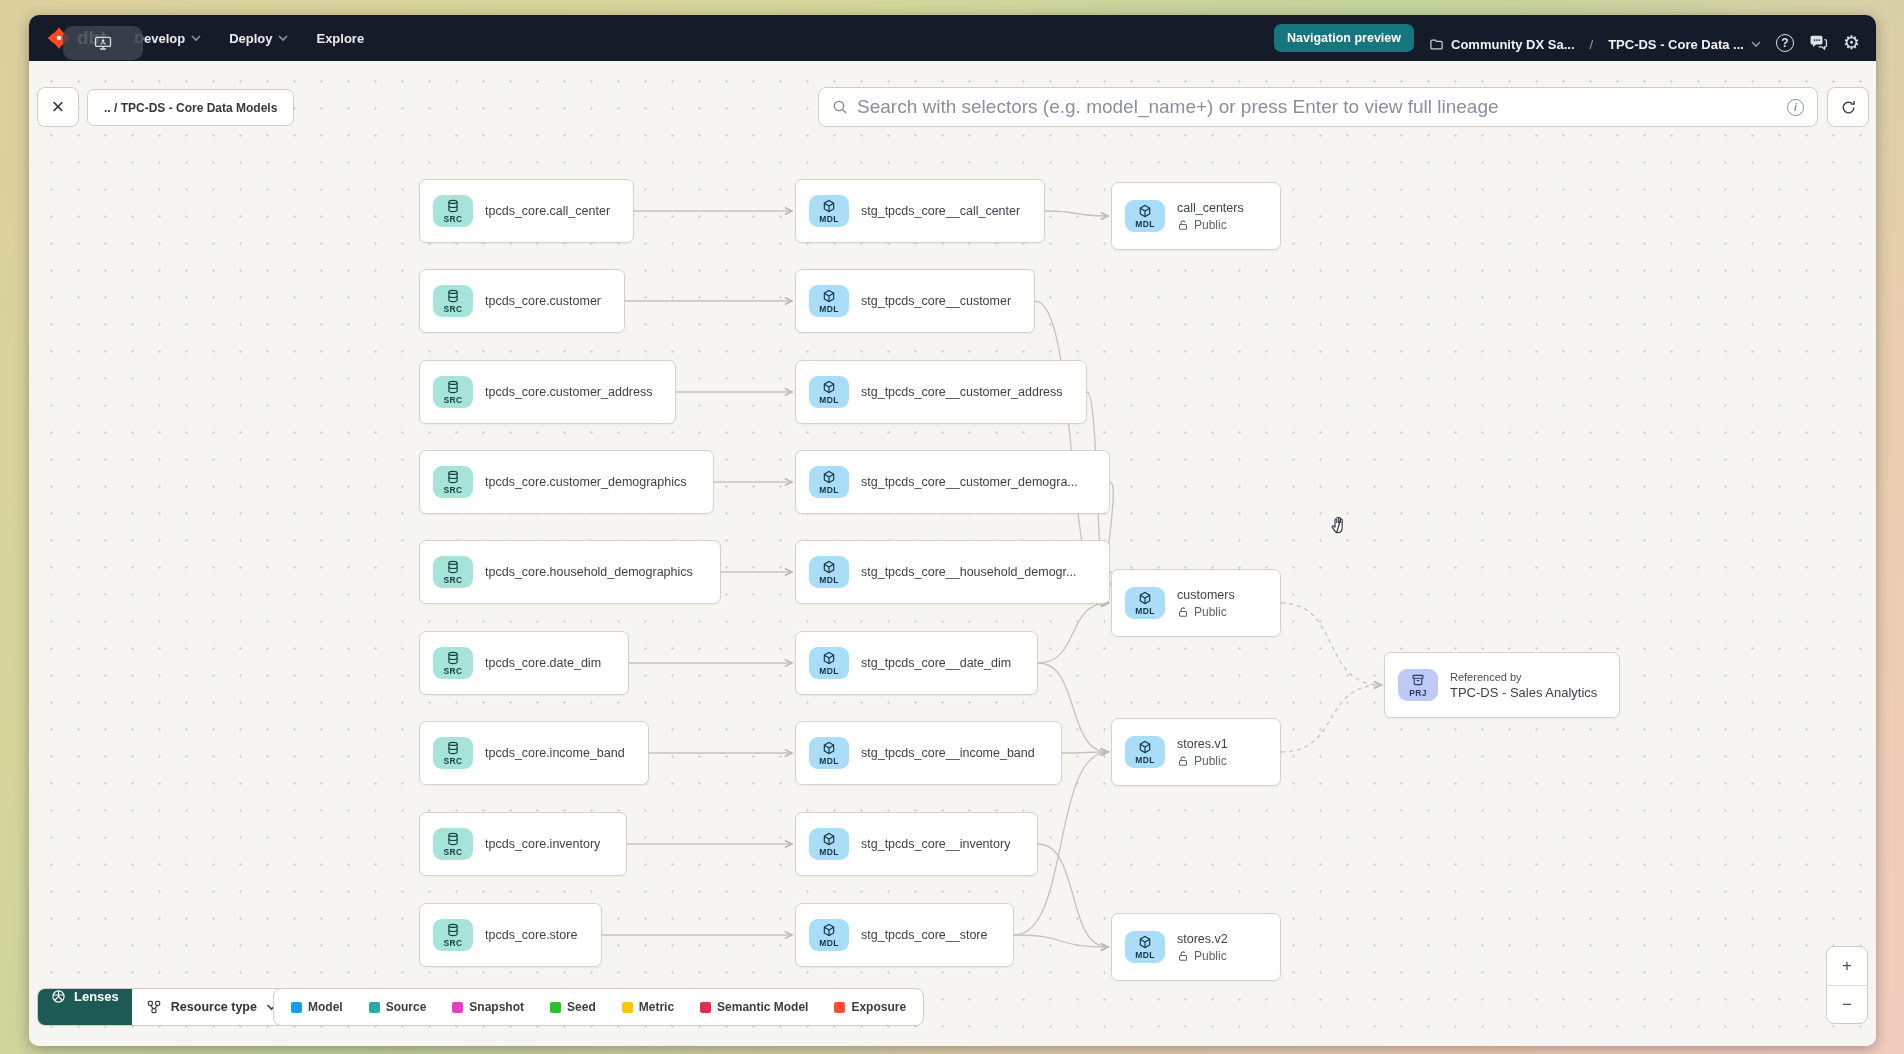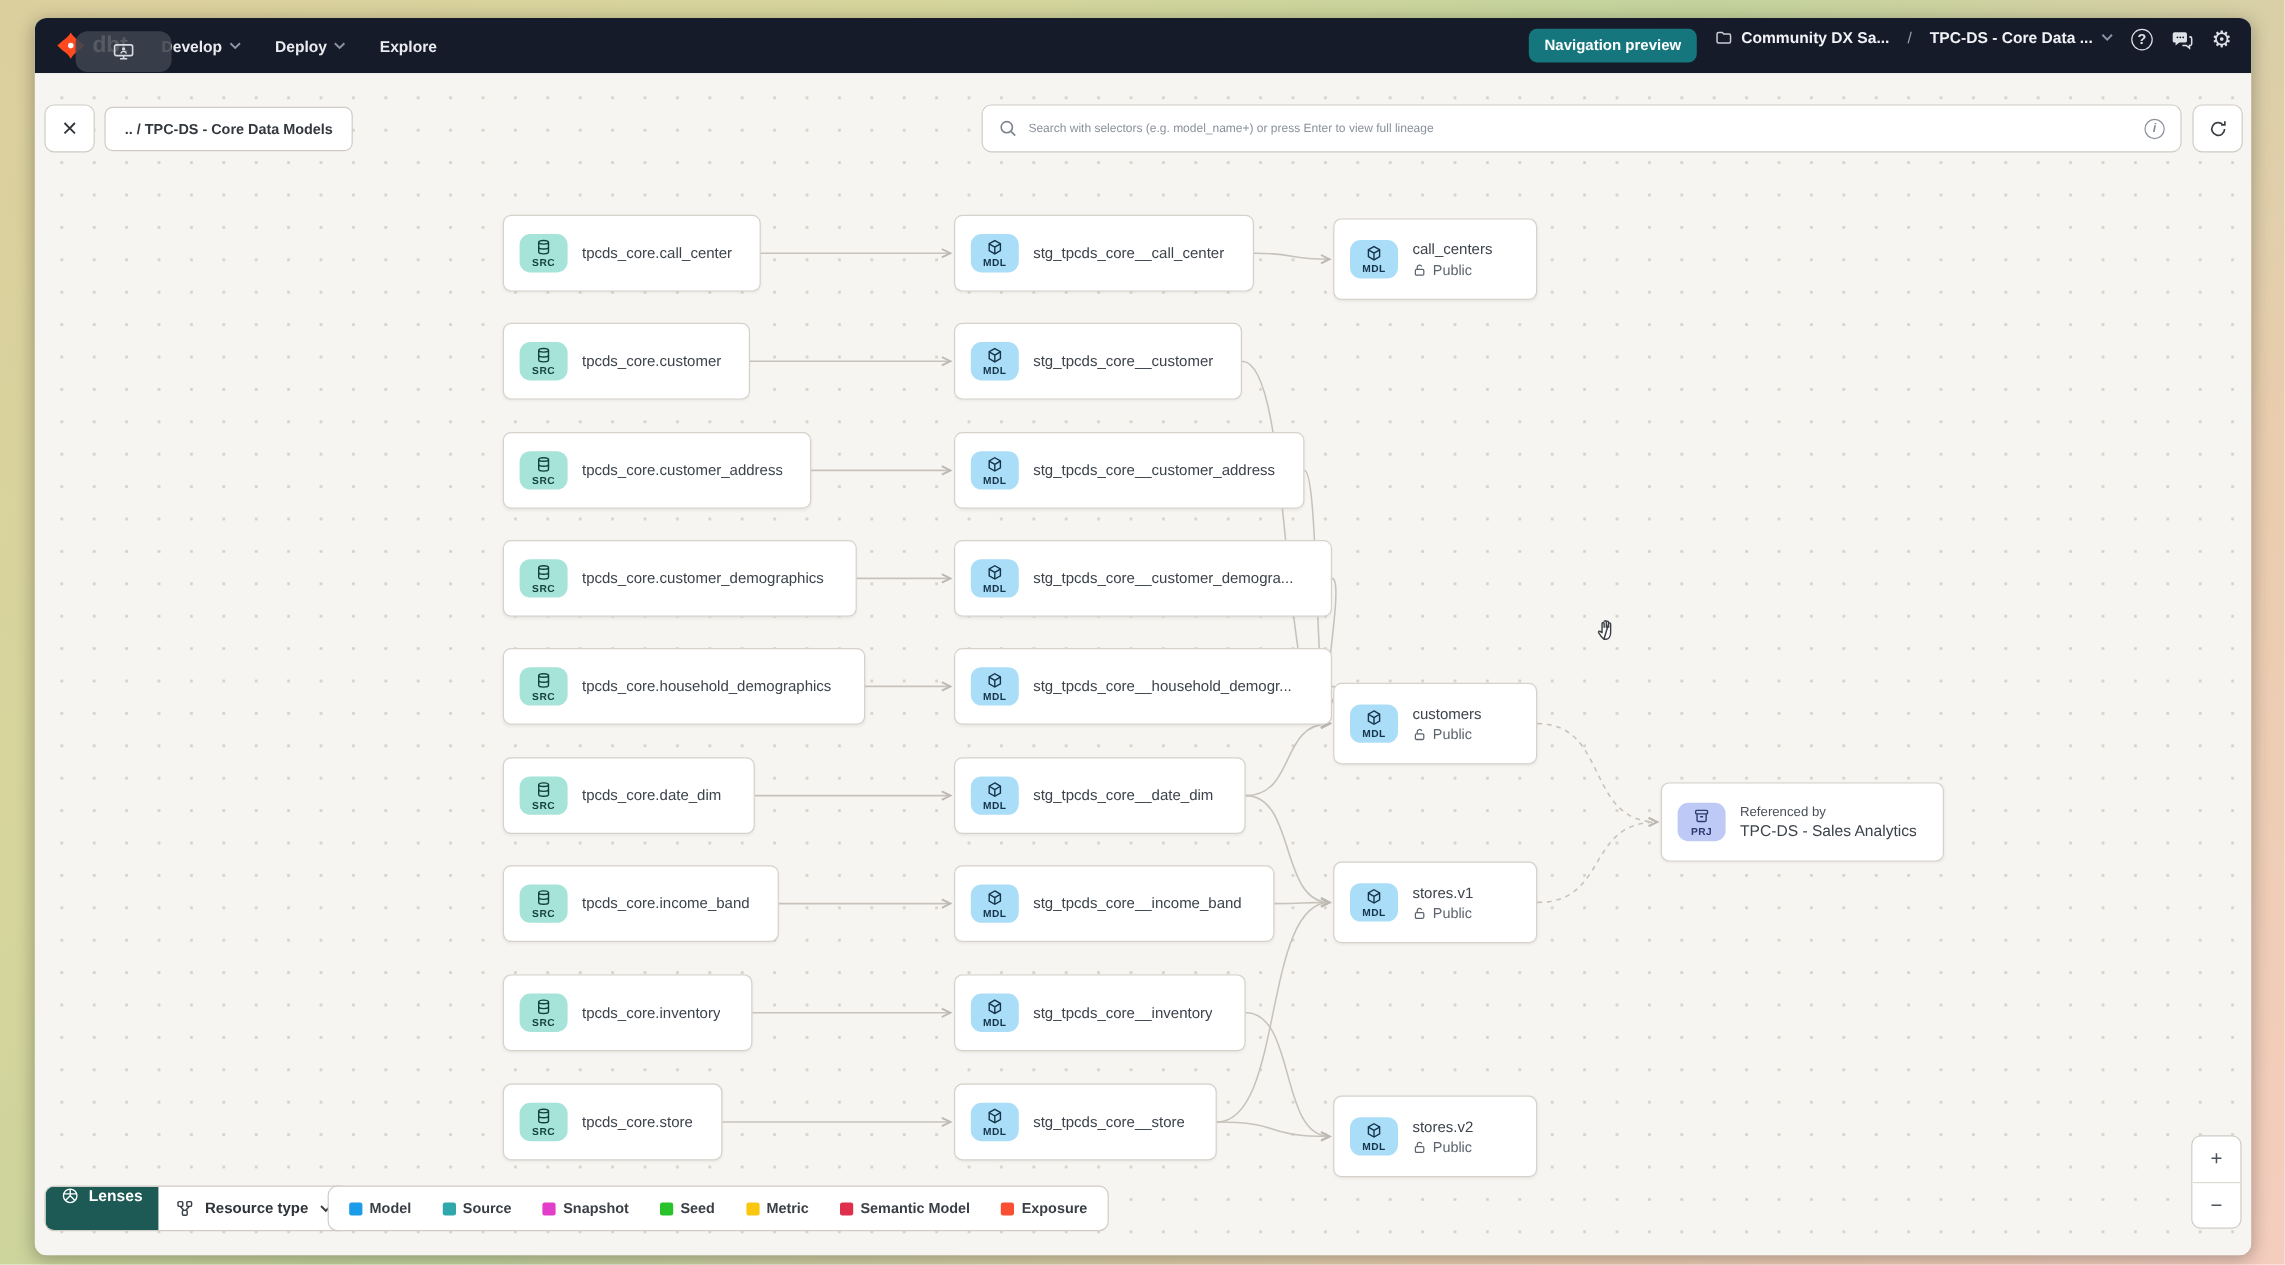--- a/index.html
+++ b/index.html
@@ -14,42 +14,42 @@
     background: #f7f5f2; box-shadow: 0 3px 14px rgba(30,30,30,.35);
     display: flex; flex-direction: column;
   }
   
   .navbar { height: 46px; flex: none; background: #161b29; display: flex; align-items: center; justify-content: space-between; padding: 0 16px 0 18px; }
   .nav-left { display: flex; align-items: center; gap: 28px; }
   .logo { display: flex; align-items: center; gap: 6px; color: #fff; font-weight: 700; font-size: 19px; cursor: pointer; }
   .logo svg { width: 24px; height: 24px; }
   .nav-item { display: flex; align-items: center; gap: 6px; color: #e9ebef; font-size: 13px; font-weight: 700; cursor: pointer; }
   .nav-item svg { width: 10px; height: 7px; color: #8d94a5; }
-  .nav-right { display: flex; align-items: flex-start; gap: 15px; }
+  .nav-right { display: flex; align-items: flex-end; gap: 15px; }
   .badge { background: #15767d; color: #fff; font-size: 12.5px; font-weight: 700; padding: 7px 13px; border-radius: 7px; cursor: pointer; }
   .crumb { display: flex; align-items: center; gap: 7px; color: #f0f2f5; font-size: 13px; font-weight: 700; cursor: pointer; }
   .crumb svg { width: 15px; height: 15px; color: #c9cdd6; }
   .crumb .chev { width: 10px; height: 7px; color: #8d94a5; }
   .crumb-sep { color: #9aa1b0; font-size: 13px; }
   .nav-icon { color: #dde1e8; display: flex; align-items: center; cursor: pointer; }
   .nav-icon svg { width: 19px; height: 19px; }
   .help-circle { width: 18px; height: 18px; border: 1.7px solid #dde1e8; border-radius: 50%; font-size: 12px; font-weight: 700; display: flex; align-items: center; justify-content: center; }
   .gear { font-size: 19px; line-height: 1; }
   
   .canvas {
     flex: 1; position: relative; overflow: hidden; background-color: #f7f5f2;
     background-image: radial-gradient(#d7d3cc 1.1px, transparent 1.35px);
     background-size: 27px 27px; background-position: 9px 7px;
   }
   .panel { position: absolute; background: #fff; border: 1px solid #cfccc5; border-radius: 8px; }
   .btn-close { left: 8px; top: 26px; width: 42px; height: 40px; display: flex; align-items: center; justify-content: center; font-size: 22px; color: #2f343b; cursor: pointer; }
   .chip { left: 58px; top: 28px; height: 37px; display: flex; align-items: center; padding: 0 16px; font-size: 12px; font-weight: 700; color: #33383f; border-radius: 7px; cursor: pointer; }
   .search { left: 789px; top: 26px; width: 1000px; height: 40px; display: flex; align-items: center; gap: 9px; padding: 0 13px; }
   .search svg { width: 16px; height: 16px; color: #7d838c; flex: none; }
-  .search input { flex: 1; border: none; outline: none; font-size: 10px; color: #33383f; font-family: "Liberation Sans", sans-serif; background: transparent; }
+  .search input { flex: 1; border: none; outline: none; font-size: 19px; color: #33383f; font-family: "Liberation Sans", sans-serif; background: transparent; }
   .search input::placeholder { color: #8a909a; }
   .info-i { width: 17px; height: 17px; border: 1.4px solid #8a909a; border-radius: 50%; color: #8a909a; font-size: 10.5px; font-style: italic; font-weight: 700; display: flex; align-items: center; justify-content: center; flex: none; }
   .btn-refresh { right: 7px; top: 26px; width: 42px; height: 40px; display: flex; align-items: center; justify-content: center; color: #3a3f46; cursor: pointer; }
   .btn-refresh svg { width: 17px; height: 17px; }
   
   .node { position: absolute; background: #fff; border: 1px solid #d6d2cb; border-radius: 7px; box-shadow: 0 1px 2px rgba(50,50,50,.06); display: flex; align-items: center; gap: 12px; padding: 0 13px; cursor: pointer; }
   .nicon { width: 40px; height: 32px; border-radius: 9px; display: flex; flex-direction: column; align-items: center; justify-content: center; gap: 1px; flex: none; }
   .nicon svg { width: 14px; height: 14px; }
   .nicon b { font-size: 8.5px; font-weight: 700; letter-spacing: .4px; }
   .nicon.source { background: #a6e3d9; color: #133f3c; }

